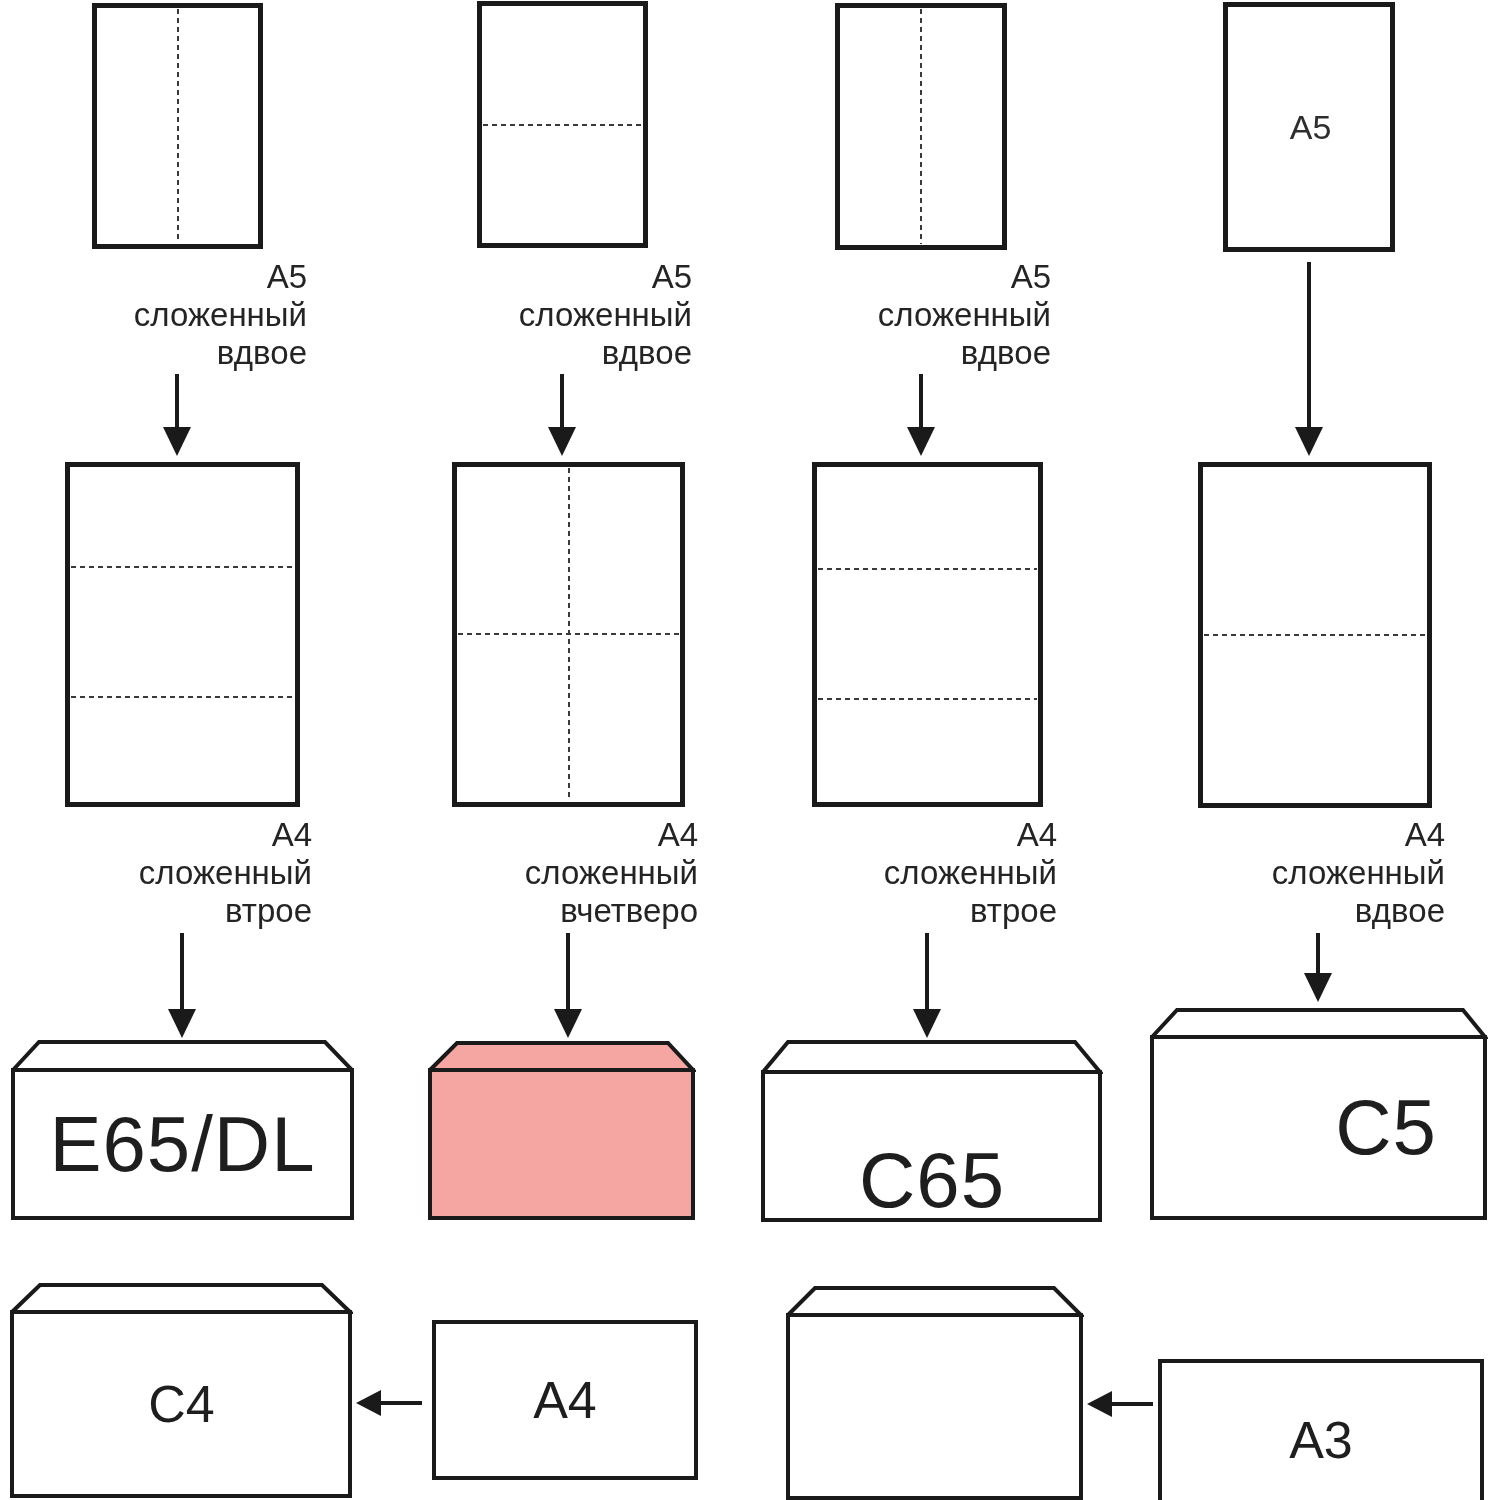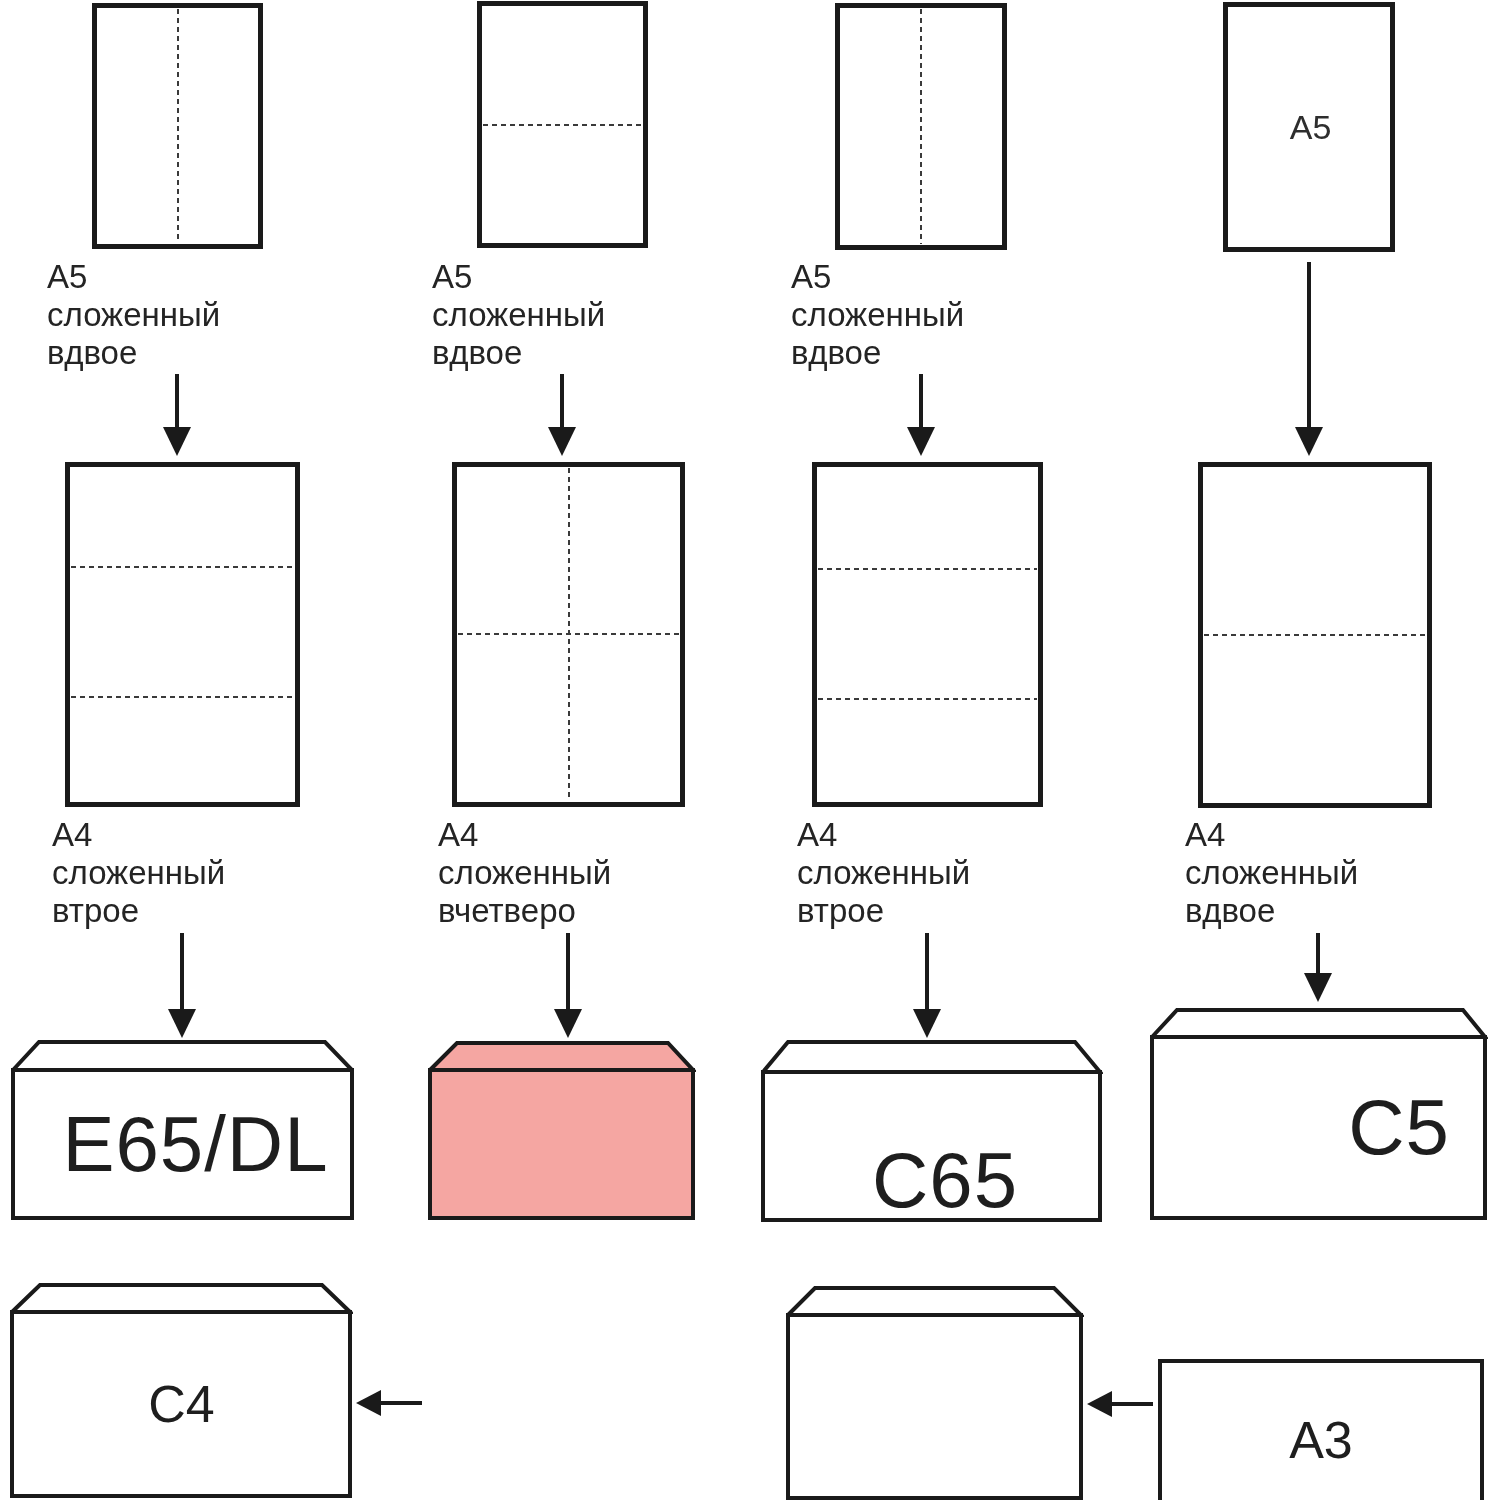--- a/index.html
+++ b/index.html
@@ -14,28 +14,28 @@
   }
   .fold-h {
     position:absolute; left:1px; right:1px; height:2px;
     background:repeating-linear-gradient(90deg,#3a3a3a 0 5px,transparent 5px 9px);
   }
   .fold-v {
     position:absolute; top:1px; bottom:1px; width:2px;
     background:repeating-linear-gradient(180deg,#3a3a3a 0 5px,transparent 5px 9px);
   }
   .caption {
-    position:absolute; width:260px; white-space:pre-line; text-align:left;
+    position:absolute; width:260px; white-space:pre-line; text-align:right;
     font-size:33px; line-height:38px; color:#242424;
   }
   .shape-label {
     position:absolute; display:flex; align-items:center; justify-content:center;
     color:var(--text);
   }
-  .env-label { font-size:78px; letter-spacing:1px;padding-left:13px; }
+  .env-label { font-size:78px; letter-spacing:1px; }
   .env-label-big { font-size:52px;text-align:center; }
   .paper {
     position:absolute; background:#fff; border:4px solid var(--stroke);
     box-sizing:border-box; display:flex; align-items:center; justify-content:center;
     font-size:52px; color:var(--text);
   }
   .a5-inner-label { font-size:34px; color:#2e2e2e; }
   svg.layer { position:absolute; left:0; top:0; pointer-events:none; }
   .env { position:absolute; }
   .env .white { fill:#ffffff; stroke:var(--stroke); stroke-width:4; }
@@ -173,20 +173,23 @@
     <rect class="white" x="2" y="29" width="333" height="181"></rect>
   </svg>
   <div class="shape-label env-label" style="left:1217px;top:1037px;width:338px;height:181px">C5</div>
 
   <svg class="env" style="left:10px;top:1283px" width="343" height="216" viewBox="0 0 343 216">
     <polygon class="white" points="2,29 30,2 312,2 340,29"></polygon>
     <rect class="white" x="2" y="29" width="338" height="184"></rect>
   </svg>
   <div class="shape-label env-label-big" style="left:10px;top:1312px;width:343px;height:184px">C4</div>
 
+  <div class="paper" style="left:432px;top:1320px;width:266px;height:160px">
+    <span>A4</span>
+  </div>
 
   <svg class="env" style="left:786px;top:1286px" width="298" height="214" viewBox="0 0 298 214">
     <polygon class="white" points="2,29 29,2 268,2 295,29"></polygon>
     <rect class="white" x="2" y="29" width="293" height="183"></rect>
   </svg>
 
   <div class="paper" style="left:1158px;top:1359px;width:326px;height:161px">
     <span>A3</span>
   </div>
 

